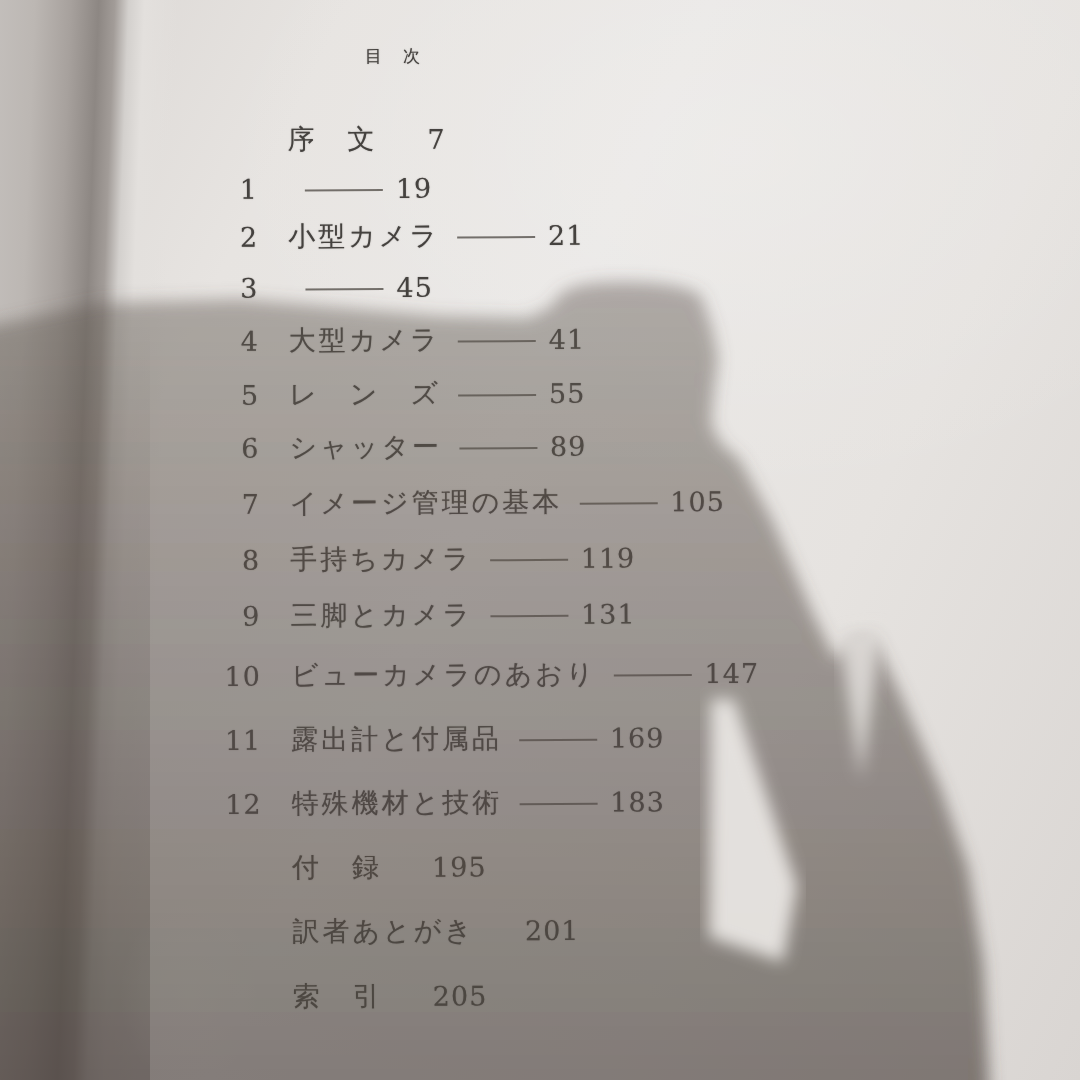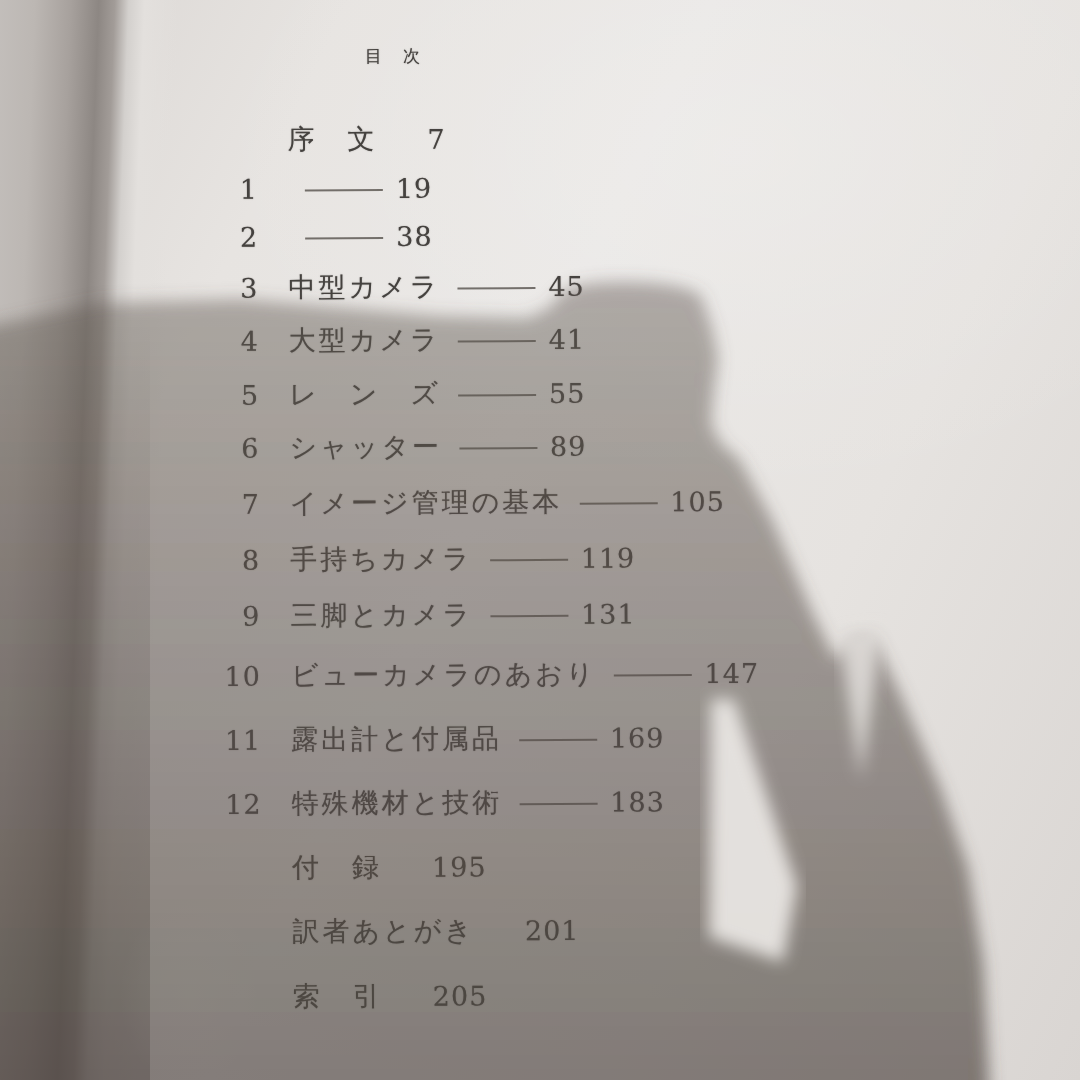--- a/index.html
+++ b/index.html
@@ -74,27 +74,27 @@
   </div>
 
   <div class="row" style="top:167px">
     <span class="num">1</span>
     <span class="dash"></span>
     <span class="page">19</span>
   </div>
 
   <div class="row" style="top:215px">
     <span class="num">2</span>
-    <span class="dash"></span>
-    <span class="page">38</span>
+    <span class="title">小型カメラ</span>
+    <span class="dash"></span>
+    <span class="page">21</span>
   </div>
 
   <div class="row" style="top:266px">
     <span class="num">3</span>
-    <span class="title">中型カメラ</span>
     <span class="dash"></span>
     <span class="page">45</span>
   </div>
 
   <div class="row" style="top:319px">
     <span class="num">4</span>
     <span class="title">大型カメラ</span>
     <span class="dash"></span>
     <span class="page">41</span>
   </div>

